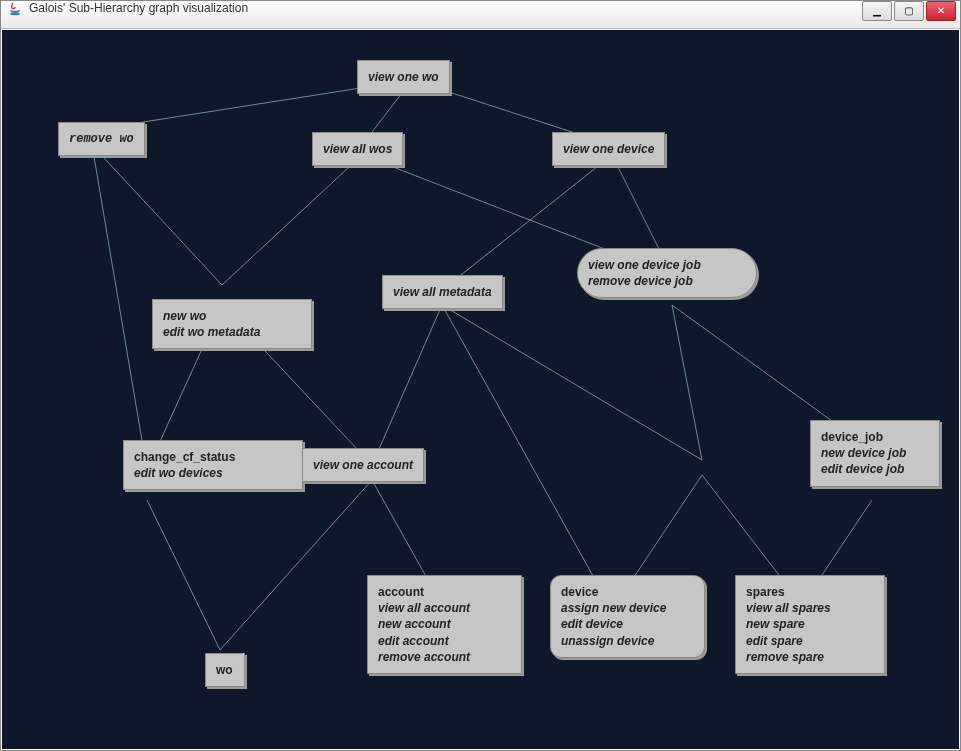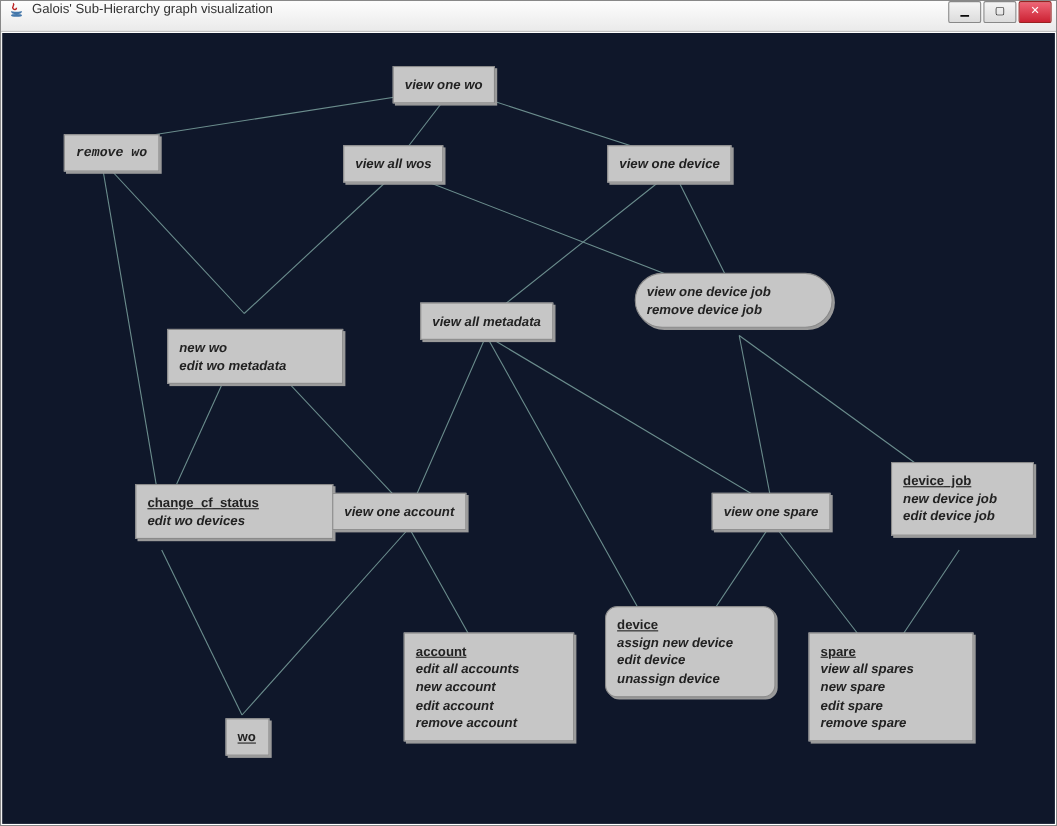--- a/index.html
+++ b/index.html
@@ -10,21 +10,21 @@
   .title-icon svg { width:16px; height:16px; }
   .title-text { flex: 1; color: #333; font-size: 12px; }
   .win-buttons { display: flex; gap: 2px; }
   .win-btn { width: 30px; height: 20px; border: 1px solid #888; background: linear-gradient(#f5f5f5, #dcdcdc); border-radius: 2px; display:flex; align-items:center; justify-content:center; cursor:pointer; }
   .win-btn.close { background: linear-gradient(#e67, #c23); border-color: #922; color: #fff; }
   .win-btn span { font-size: 10px; line-height: 1; }
   .canvas { position: absolute; left: 1px; right: 1px; top: 29px; bottom: 1px; background: #0f172a; overflow: hidden; }
   svg.edges { position: absolute; inset: 0; width: 100%; height: 100%; }
   svg.edges line { stroke: #6b8d8d; stroke-width: 1; }
   .node { position: absolute; background: #c6c6c6; border: 1px solid #8a8a8a; box-shadow: 2px 2px 0 #9a9a9a; padding: 8px 10px; font-style: italic; font-weight: bold; color: #222; font-size: 12px; line-height: 1.35; min-width: 40px; }
-  .node .title { font-style: normal; font-weight: bold; margin-bottom: 8px; text-decoration: underline; }
+  .node .title { font-style: normal; font-weight: bold; margin-bottom: 8px; }
   .node .line { display:block; white-space: nowrap; }
 </style>
 </head>
 <body>
 
 <div class="window">
   <div class="titlebar">
     <span class="title-icon">
       <svg viewBox="0 0 16 16">
           <path d="M5 2c2 2-2 3 0 5c1 1 3 1 3-1" fill="none" stroke="#b22" stroke-width="1.3"></path>
@@ -115,51 +115,48 @@
 
     <div class="node" style="left:80px; top:410px; width:180px;margin-left:41px;">
       <span class="title">change_cf_status</span>
       <span class="line">edit wo devices</span>
     </div>
 
     <div class="node" style="left:300px; top:418px;">
       <span class="line">view one account</span>
     </div>
 
-    <div class="node" style="left:645px; top:418px;">
-      <span class="line">view one spare</span>
-    </div>
 
     <div class="node" style="left:808px; top:390px; width:130px;">
       <span class="title">device_job</span>
       <span class="line">new device job</span>
       <span class="line">edit device job</span>
     </div>
 
     <div class="node" style="left:203px; top:623px;">
       <span class="title" style="margin-bottom:0">wo</span>
     </div>
 
     <div class="node" style="left:365px; top:545px; width:155px;">
       <span class="title">account</span>
-      <span class="line">edit all accounts</span>
+      <span class="line">view all account</span>
       <span class="line">new account</span>
       <span class="line">edit account</span>
       <span class="line">remove account</span>
     </div>
 
-    <div class="node" style="left:548px; top:521px; width:155px;border-radius:11px;">
+    <div class="node" style="left:548px; top:545px; width:155px;border-radius:11px;">
       <span class="title">device</span>
       <span class="line">assign new device</span>
       <span class="line">edit device</span>
       <span class="line">unassign device</span>
     </div>
 
     <div class="node" style="left:733px; top:545px; width:150px;">
-      <span class="title">spare</span>
+      <span class="title">spares</span>
       <span class="line">view all spares</span>
       <span class="line">new spare</span>
       <span class="line">edit spare</span>
       <span class="line">remove spare</span>
     </div>
 
   </div>
 </div>
 
 </body></html>

